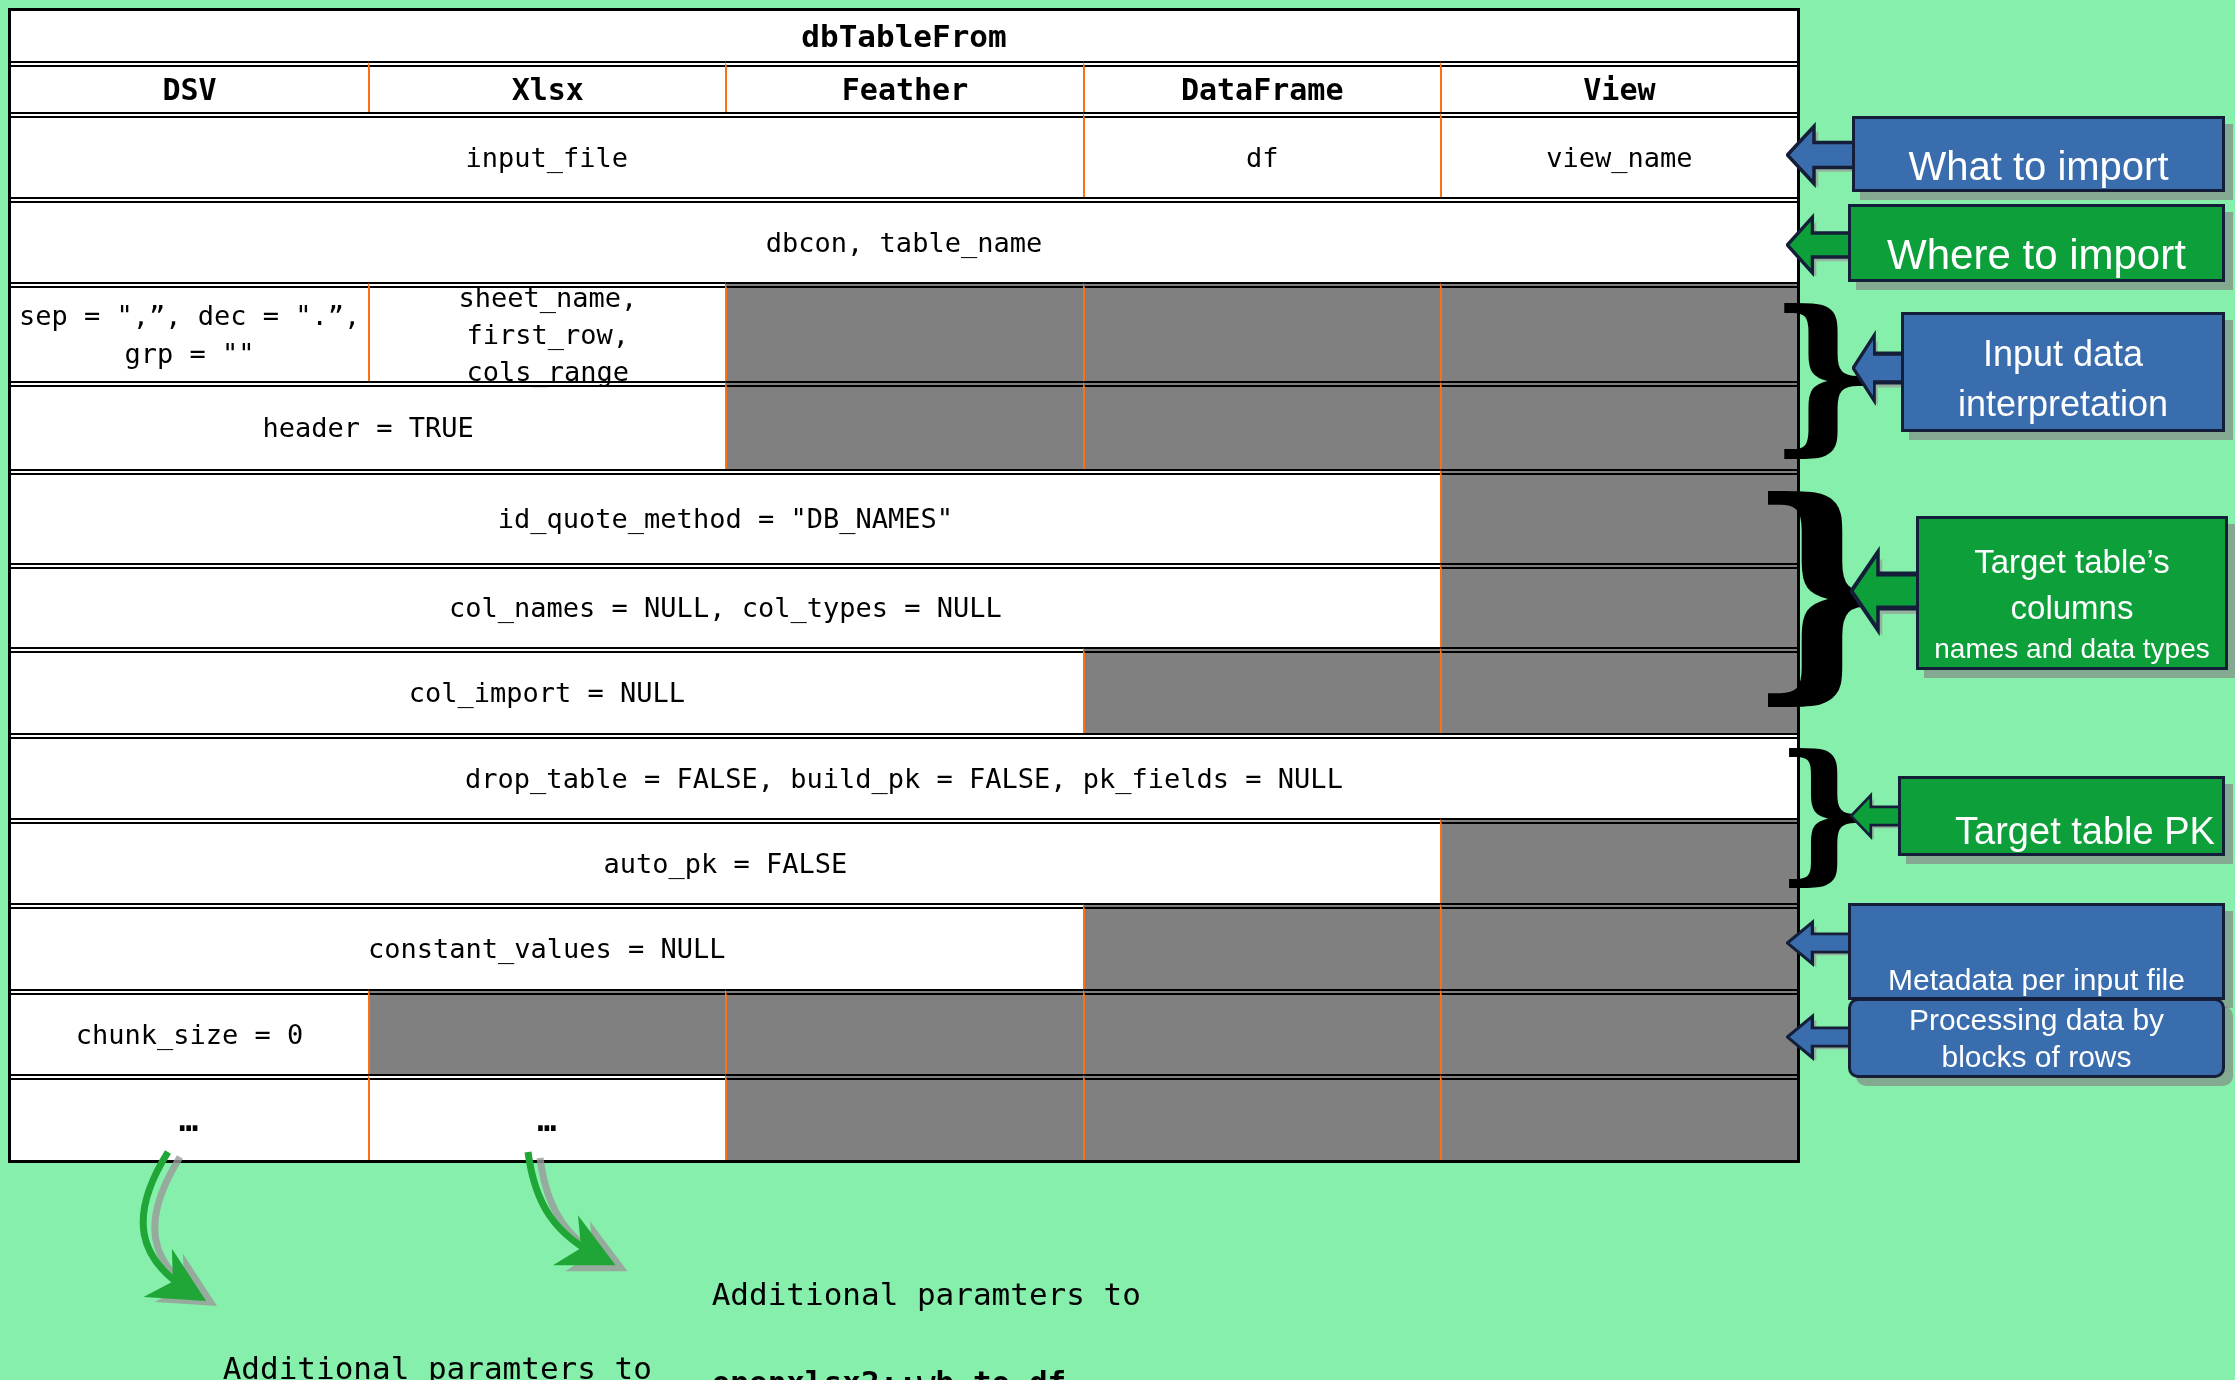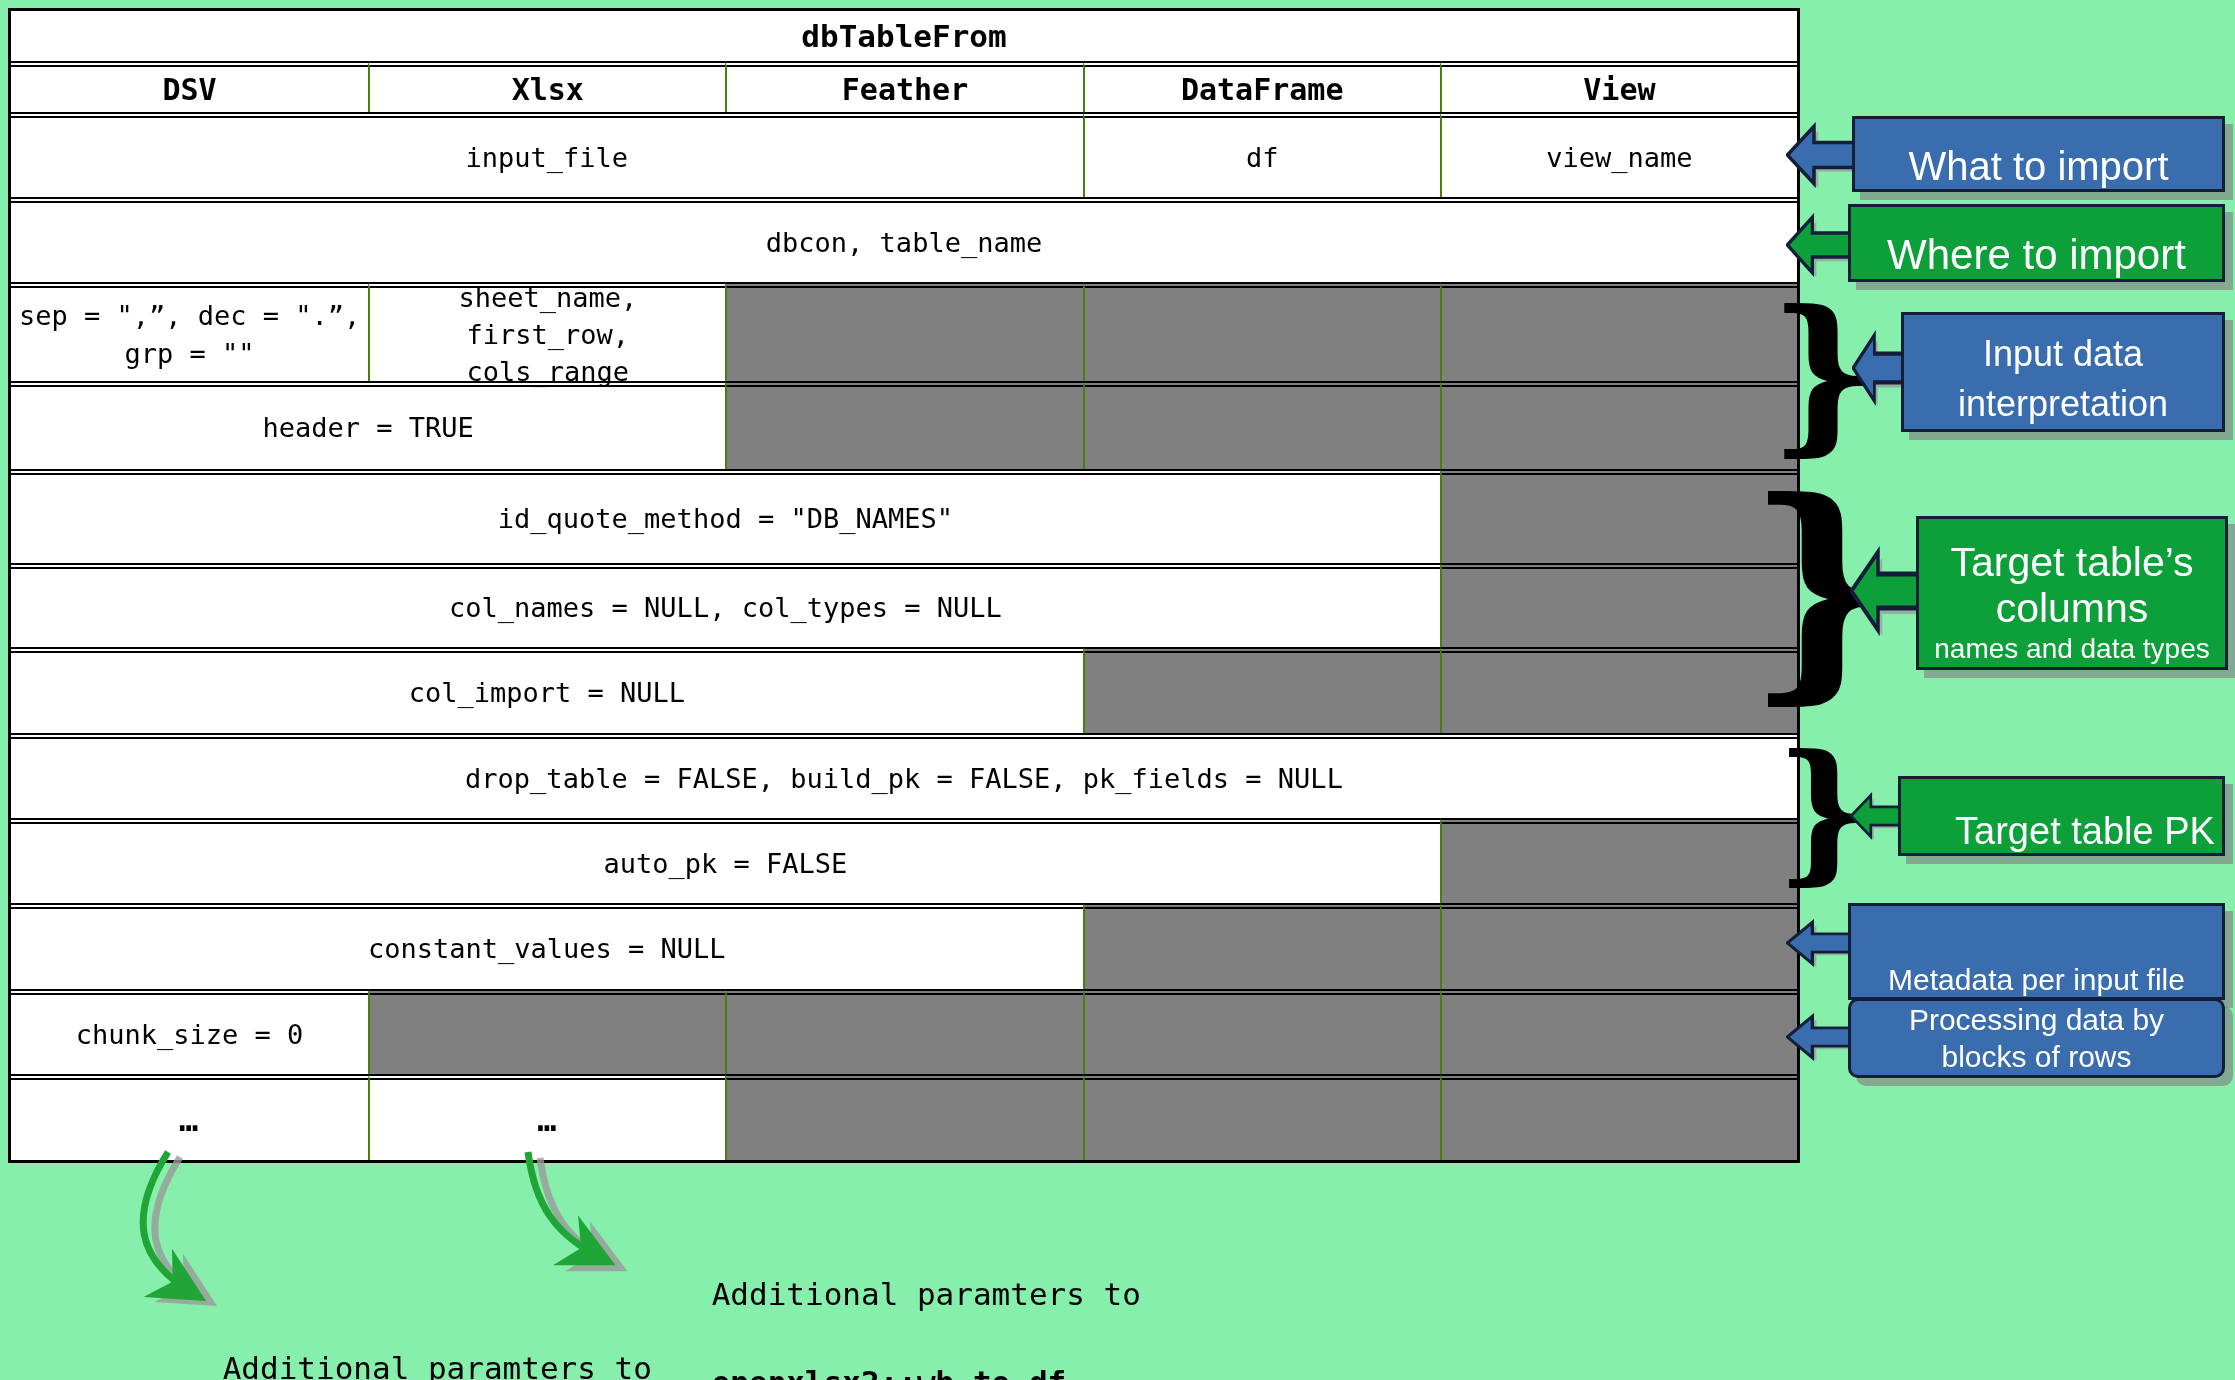--- a/index.html
+++ b/index.html
@@ -10,21 +10,21 @@
   #canvas{position:relative;width:2235px;height:1380px;background:#86efac;overflow:hidden;
           font-family:"DejaVu Sans Mono",monospace;}
 
   
   #grid{position:absolute;left:8px;top:8px;width:1792px;border:3px solid #000;
         display:grid;grid-template-columns:repeat(5,1fr);
         grid-template-rows:50px 51px 85px 85px 99px 88px 94px 84px 86px 85px 85px 86px 85px 86px;
         background:#fff;box-sizing:border-box;}
   .cell{display:flex;align-items:center;justify-content:center;text-align:center;
         white-space:pre-line;font-size:27px;color:#000;box-sizing:border-box;
-        border-top:6px double #000;border-left:2px solid #4d7c0f;line-height:1.38;}
+        border-top:6px double #000;border-left:2px solid #f97316;line-height:1.38;}
   .cell.r0{border-top:none;}
   .cell.c0{border-left:none;}
   .cell.gray{background:var(--gray-cell);}
   .cell.title{font-weight:bold;font-size:31px;}
   .cell.header{font-weight:bold;font-size:30px;}
   .cell.dots{font-weight:bold;font-size:32px;letter-spacing:2px;}
 
   
   .callout-box{position:absolute;box-sizing:border-box;border:3px solid var(--border-dark);
         display:flex;flex-direction:column;align-items:center;justify-content:flex-end;
@@ -124,21 +124,21 @@
   <div class="callout-box blue" style="left:1901px;top:312px;width:324px;height:120px;font-size:36px;line-height:50px;">
     <span>Input data
 interpretation</span>
   </div>
 
   <svg class="block-arrow" style="left:1850px;top:546px;" width="70" height="90" viewBox="0 0 100 90" preserveAspectRatio="none">
     <polygon class="fill-shadow" points="8,51 46,12 46,34 104,34 104,68 46,68 46,90"></polygon>
     <polygon class="fill-green" points="2,45 40,6 40,28 98,28 98,62 40,62 40,84"></polygon>
   </svg>
   <div class="callout-box green" style="left:1916px;top:516px;width:312px;height:154px;">
-    <span style="font-size:41px;line-height:46px;">Target table’s
+    <span style="font-size:33px;line-height:46px;">Target table’s
 columns</span>
     <span style="font-size:28px;line-height:36px;">names and data types</span>
   </div>
 
   <svg class="block-arrow" style="left:1850px;top:792px;" width="52" height="48" viewBox="0 0 100 90" preserveAspectRatio="none">
     <polygon class="fill-shadow" points="8,51 46,12 46,34 104,34 104,68 46,68 46,90"></polygon>
     <polygon class="fill-green" points="2,45 40,6 40,28 98,28 98,62 40,62 40,84"></polygon>
   </svg>
   <div class="callout-box green" style="left:1898px;top:776px;width:327px;height:80px;font-size:38px;padding-left:47px;">
     <span>Target table PK</span>

